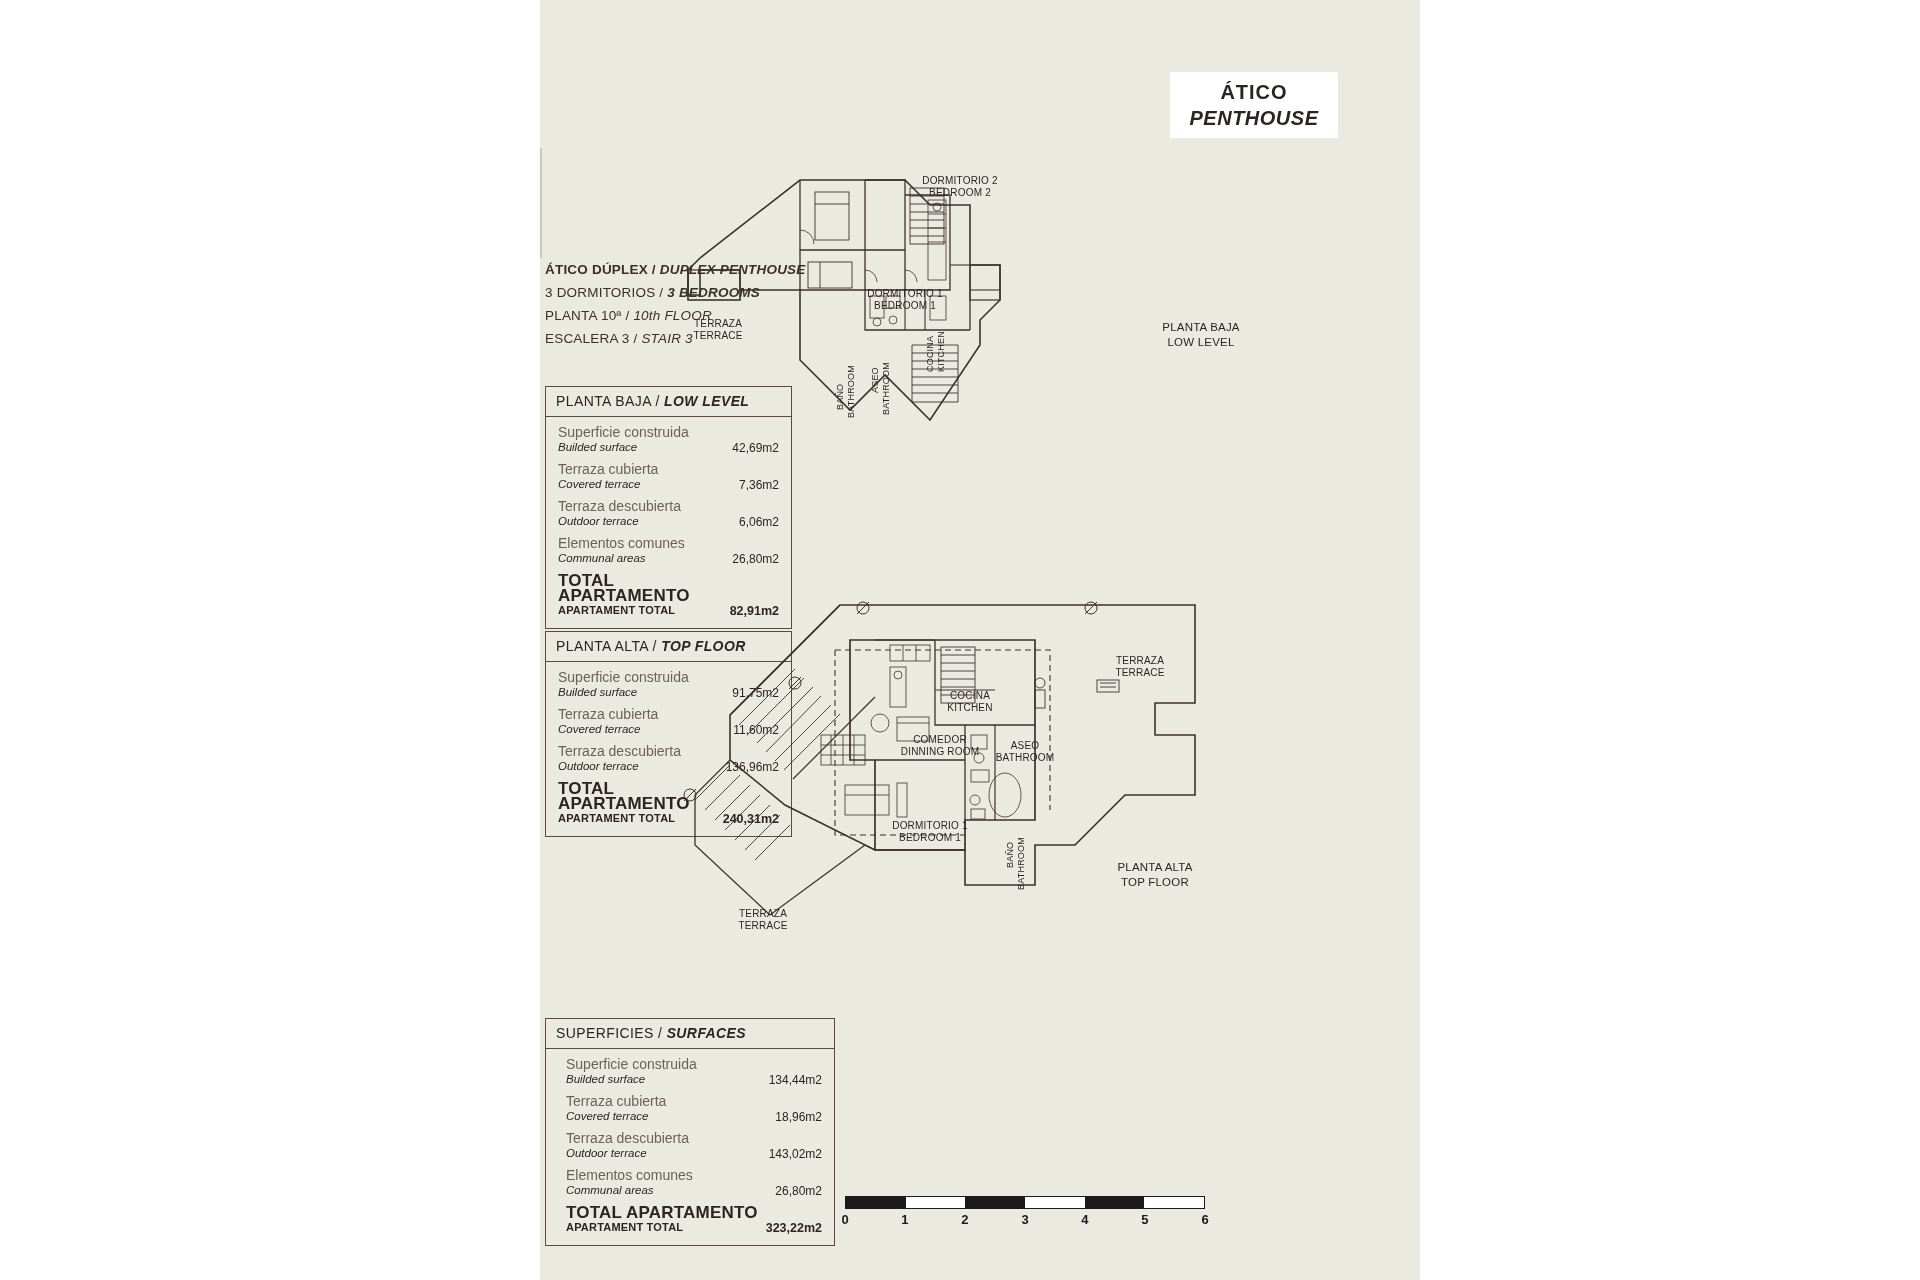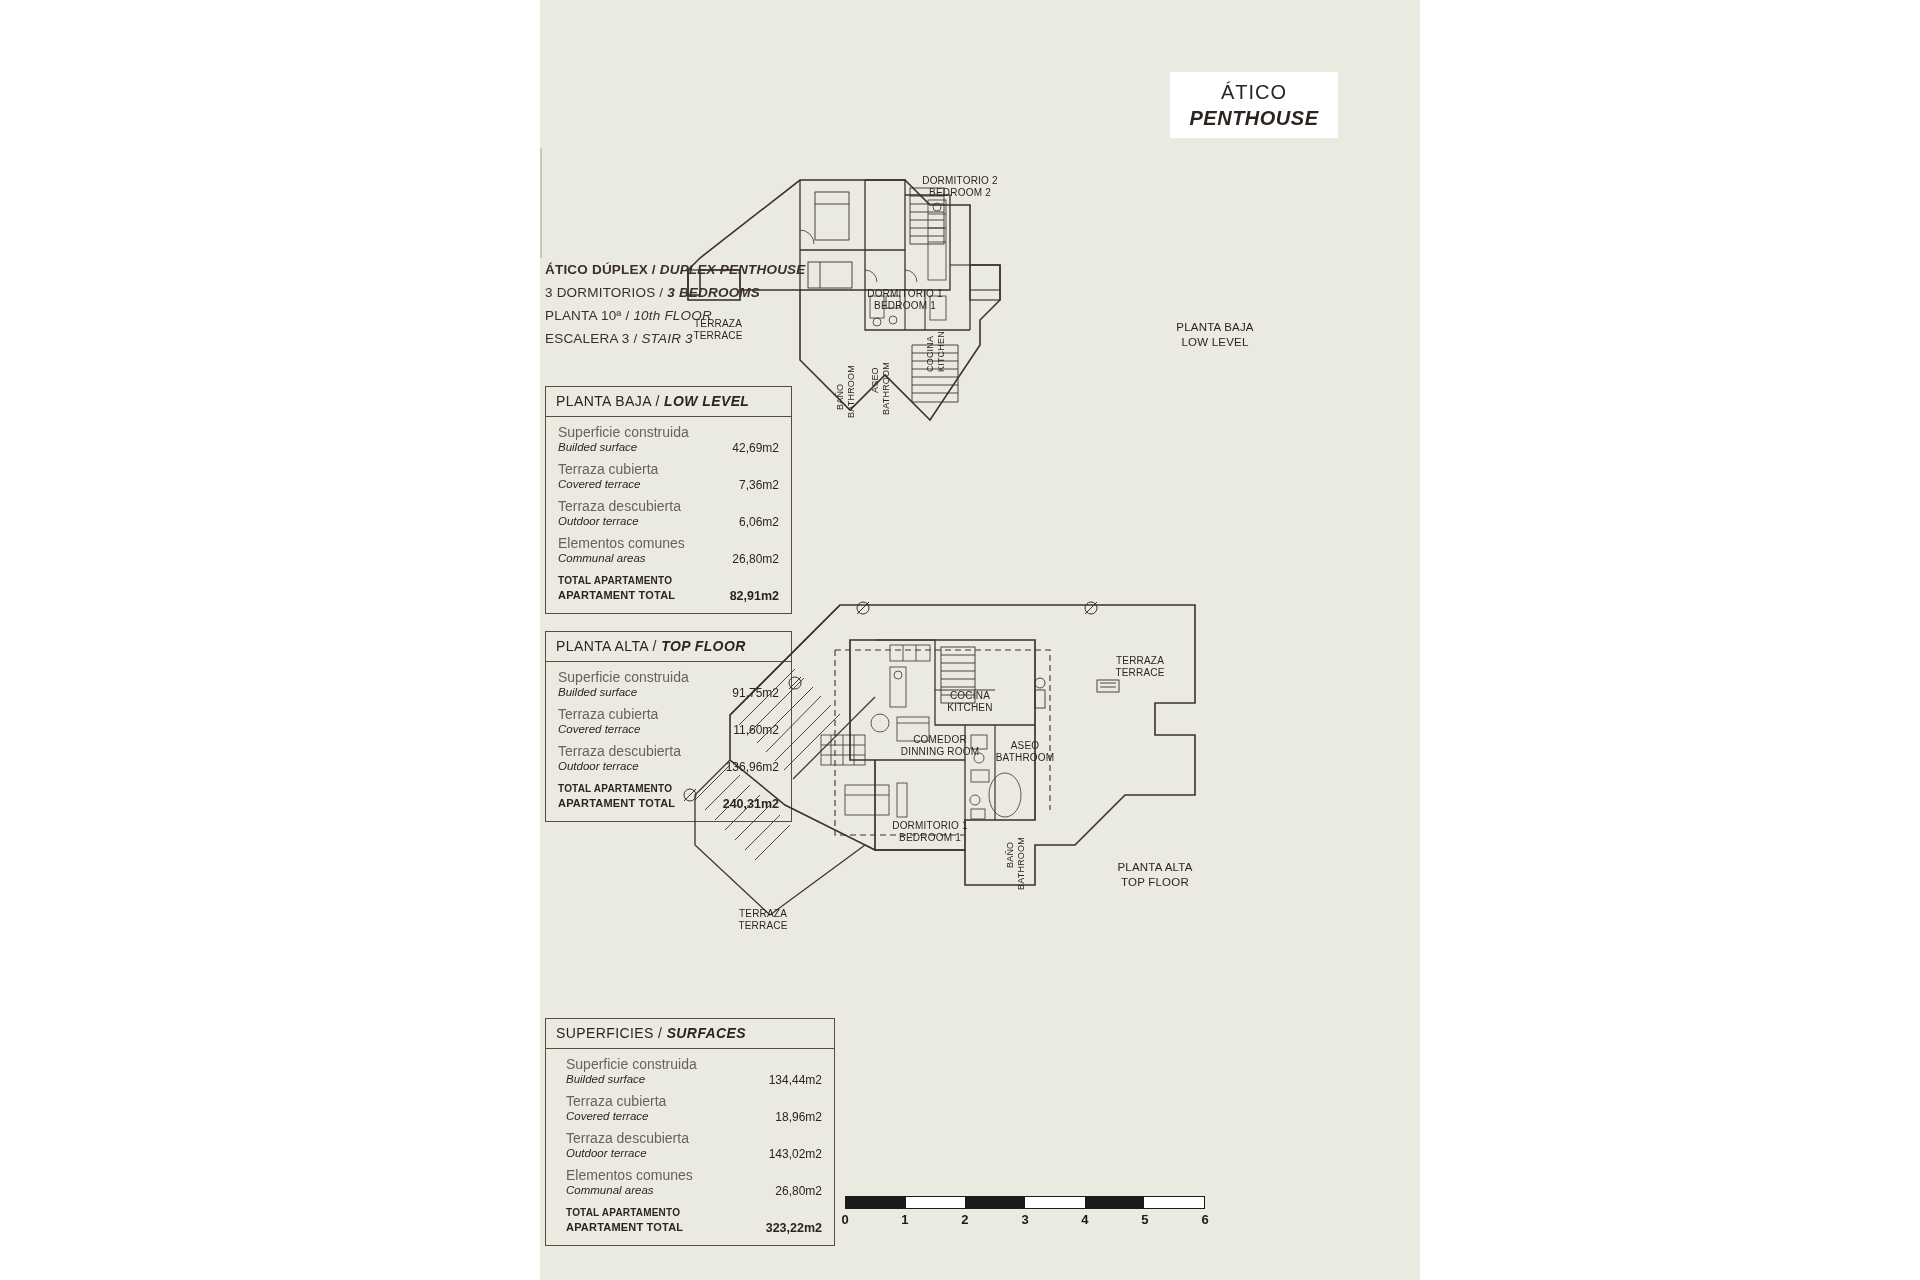--- a/index.html
+++ b/index.html
@@ -1,39 +1,39 @@
 <!DOCTYPE html>
 <html><head>
 <meta charset="utf-8">
 <style>
   html,body{margin:0;padding:0;background:#ffffff;}
   body{width:1920px;height:1280px;font-family:"Liberation Sans",sans-serif;overflow:hidden;}
   #sheet{position:absolute;left:540px;top:0;width:880px;height:1280px;background:#ebeae1;}
   .abs{position:absolute;}
   
   #badge{left:1170px;top:72px;width:168px;height:66px;background:#ffffff;display:flex;flex-direction:column;align-items:center;justify-content:center;}
-  #badge .t1{font-size:20px;letter-spacing:1px;color:#2b2420;font-weight:400;}
+  #badge .t1{font-size:20px;letter-spacing:1px;color:#2b2420;font-weight:700;}
   #badge .t2{font-size:20px;letter-spacing:.5px;color:#2b2420;font-style:italic;font-weight:bold;margin-top:3px;}
   
   #headblock{left:545px;top:258px;width:320px;color:#3a2f29;}
   #headblock .line{font-size:13.5px;line-height:23px;letter-spacing:.2px;}
   #headblock .b{font-weight:bold;}
   #headblock .i{font-style:italic;font-weight:bold;}
   #headblock .ib{font-style:italic;}
   
   .tbl{border:1.5px solid #5c4a41;background:#ebeae1;}
   .tbl .hdr{border-bottom:1.5px solid #5c4a41;padding:6px 10px 7px 10px;font-size:14px;color:#2b2420;letter-spacing:.4px;}
   .tbl .hdr .en{font-style:italic;font-weight:bold;}
   .tbl .body{padding:8px 12px 10px 12px;}
   .row{display:flex;justify-content:space-between;align-items:flex-end;margin-bottom:7px;}
   .row .lbls{line-height:15px;}
   .row .es{font-size:14px;color:#6b6158;}
   .row .en{font-size:11.5px;color:#2b2420;font-style:italic;}
   .row .val{font-size:12px;color:#2b2420;padding-bottom:0px;}
-  .row.total .es{font-size:10px;color:#2b2420;font-weight:bold;letter-spacing:.2px;}
+  .row.total .es{font-size:17px;color:#2b2420;font-weight:bold;letter-spacing:.2px;}
   .row.total .en{font-size:11px;color:#2b2420;font-weight:bold;font-style:normal;letter-spacing:.2px;}
   .row.total .val{font-weight:bold;font-size:12.5px;}
   
   .plabel{font-size:10px;color:#2b2420;line-height:12px;text-align:center;letter-spacing:.2px;}
   .plabel .en{font-weight:normal;}
   .plabel.big{font-size:11.5px;line-height:15px;}
   .vlabel{font-size:9px;color:#2b2420;line-height:11px;letter-spacing:.2px;transform:rotate(-90deg);transform-origin:left top;white-space:nowrap;}
   
   #scalebar{left:922px;top:1196px;width:420px;}
   #scalebar .bar{position:relative;height:11px;border:1.5px solid #1a1a1a;display:flex;}
@@ -285,21 +285,21 @@
     </div>
   </div>
   <div class="abs" style="left:330px;top:345px;height:70px;">
     <div class="vlabel" style="position:absolute;left:0;top:48px;">
       <span>ASEO</span>
     </div>
     <div class="vlabel" style="position:absolute;left:11px;top:70px;">
       <span>BATHROOM</span>
     </div>
   </div>
-  <div class="abs plabel big" style="left:605px;top:320px;width:140px;">
+  <div class="abs plabel big" style="left:591px;top:320px;width:140px;">
     <div>PLANTA BAJA</div>
     <div class="en">LOW LEVEL</div>
   </div>
 
   <svg class="abs" style="left:95px;top:595px;" width="620" height="420" viewBox="0 0 620 420">
     <g fill="none" stroke="#3b322c" stroke-width="1.6">
 
       <path d="M205 10 L560 10 L560 108 L520 108 L520 140 L560 140 L560 200 L490 200 L440 250 L400 250 L400 290 L330 290 L330 255 L240 255 L150 210 L95 165 L95 120 L205 10 Z"></path>
 
       <path d="M95 165 L60 200 L60 250 L135 320 L230 250" stroke-width="1.3"></path>

